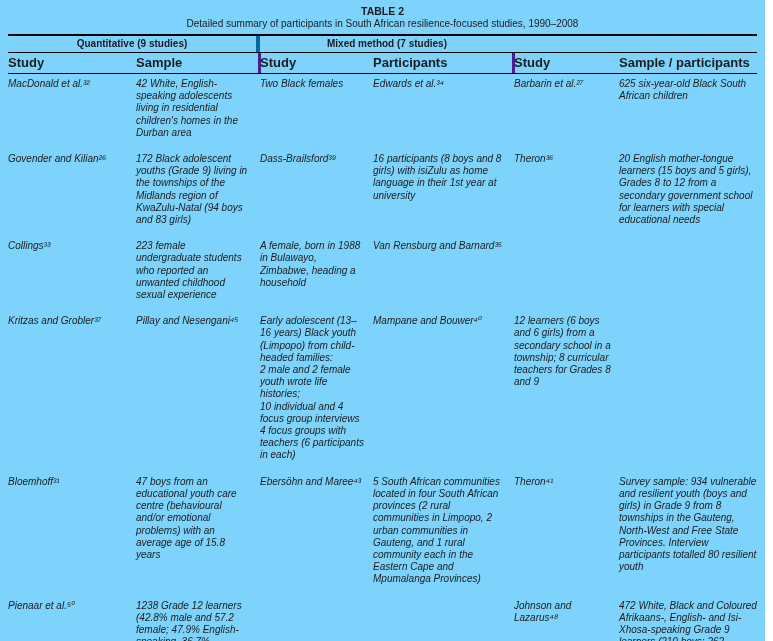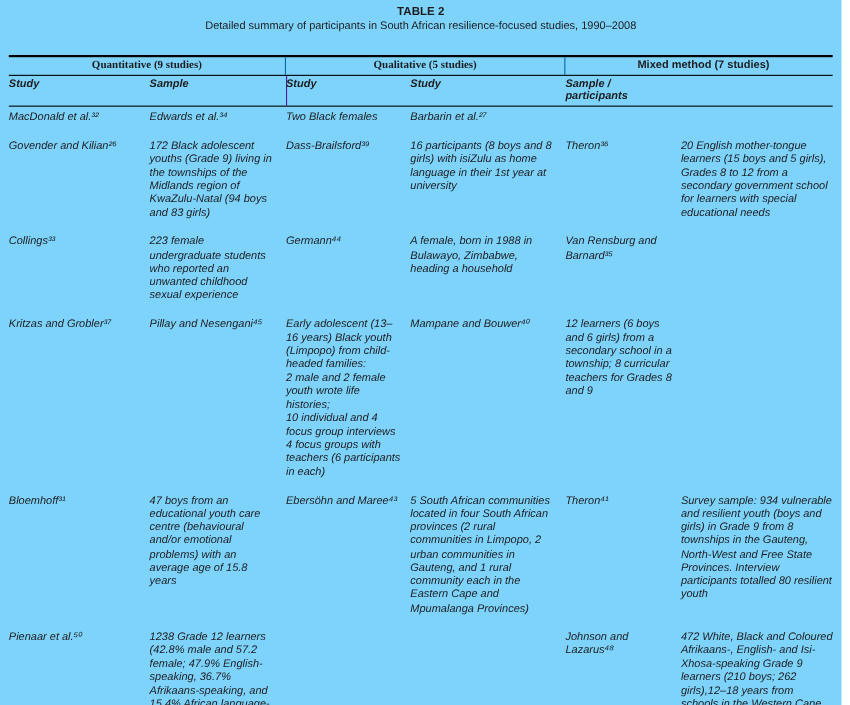--- a/index.html
+++ b/index.html
@@ -20,48 +20,47 @@
   .tbl-title {
     text-align: center;
     font-size: 10.5px;
     font-weight: bold;
     line-height: 13px;
   }
   .tbl-subtitle {
     text-align: center;
     font-size: 10px;
     line-height: 12px;
-    margin-bottom: 20px;
+    margin-bottom: 4px;
   }
   .rule-thick { border-top: 2px solid #000; }
   .rule-thin  { border-top: 1px solid #000; }
 
   .grouphead {
     display: grid;
     grid-template-columns: 252px 254px 251px;
   }
   .grouphead .gcell {
     text-align: center;
     font-weight: bold;
     font-size: 10px;
     padding: 2px 0 3px 0;
   }
-  .grouphead .gcell.divider { border-right: 1px solid #0369a1; font-family: Liberation Serif, serif; }
+  .grouphead .gcell.divider { border-right: 4px solid #0369a1; }
 
   .colhead, .trow {
     display: grid;
     grid-template-columns: 128px 124px 113px 141px 105px 146px;
   }
   .colhead .ccell {
     font-weight: bold;
-    font-size: 10px;
+    font-size: 13px;
     padding: 2px 6px 3px 0;
-    font-style: italic;
   }
-  .colhead .ccell.divider { border-right: 1px solid #4c1d95; margin-right: -1px; }
+  .colhead .ccell.divider { border-right: 3px solid #4c1d95; margin-right: -1px; }
 
   .tbody { padding-top: 4px; }
   .cell {
     font-size: 10px;
     line-height: 12.2px;
     padding: 0 8px 14px 0;
     white-space: pre-line;
     font-style: italic;
   }
   .trow:last-child .cell { padding-bottom: 6px; }
@@ -71,58 +70,59 @@
 
 <div class="page">
 
   <div class="tbl-title">TABLE 2</div>
   <div class="tbl-subtitle">Detailed summary of participants in South African resilience-focused studies, 1990–2008</div>
 
   <div class="rule-thick"></div>
 
   <div class="grouphead">
     <div class="gcell divider">Quantitative (9 studies)</div>
-    <div class="gcell divider">Qualitative (5 studies)</div>
     <div class="gcell">Mixed method (7 studies)</div>
   </div>
 
   <div class="rule-thin"></div>
 
   <div class="colhead">
     <div class="ccell">Study</div>
     <div class="ccell divider">Sample</div>
     <div class="ccell">Study</div>
+    <div class="ccell divider">Participants</div>
     <div class="ccell">Study</div>
     <div class="ccell">Sample / participants</div>
   </div>
 
   <div class="rule-thin"></div>
 
   <div class="tbody">
 
     <div class="trow">
       <div class="cell">MacDonald et al.³²</div>
+      <div class="cell">42 White, English-speaking adolescents living in residential children's homes in the Durban area</div>
+      <div class="cell">Two Black females</div>
       <div class="cell">Edwards et al.³⁴</div>
-      <div class="cell">Two Black females</div>
       <div class="cell">Barbarin et al.²⁷</div>
+      <div class="cell">625 six-year-old Black South African children</div>
     </div>
 
     <div class="trow">
       <div class="cell">Govender and Kilian²⁶</div>
       <div class="cell">172 Black adolescent youths (Grade 9) living in the townships of the Midlands region of KwaZulu-Natal (94 boys and 83 girls)</div>
       <div class="cell">Dass-Brailsford³⁹</div>
       <div class="cell">16 participants (8 boys and 8 girls) with isiZulu as home language in their 1st year at university</div>
       <div class="cell">Theron³⁶</div>
       <div class="cell">20 English mother-tongue learners (15 boys and 5 girls), Grades 8 to 12 from a secondary government school for learners with special educational needs</div>
     </div>
 
     <div class="trow">
       <div class="cell">Collings³³</div>
       <div class="cell">223 female undergraduate students who reported an unwanted childhood sexual experience</div>
-      <div class="cell">Germann⁴⁴</div>
       <div class="cell">A female, born in 1988 in Bulawayo, Zimbabwe, heading a household</div>
       <div class="cell">Van Rensburg and Barnard³⁵</div>
     </div>
 
     <div class="trow">
       <div class="cell">Kritzas and Grobler³⁷</div>
       <div class="cell">Pillay and Nesengani⁴⁵</div>
       <div class="cell">Early adolescent (13–16 years) Black youth (Limpopo) from child-headed families:
 2 male and 2 female youth wrote life histories;
 10 individual and 4 focus group interviews

